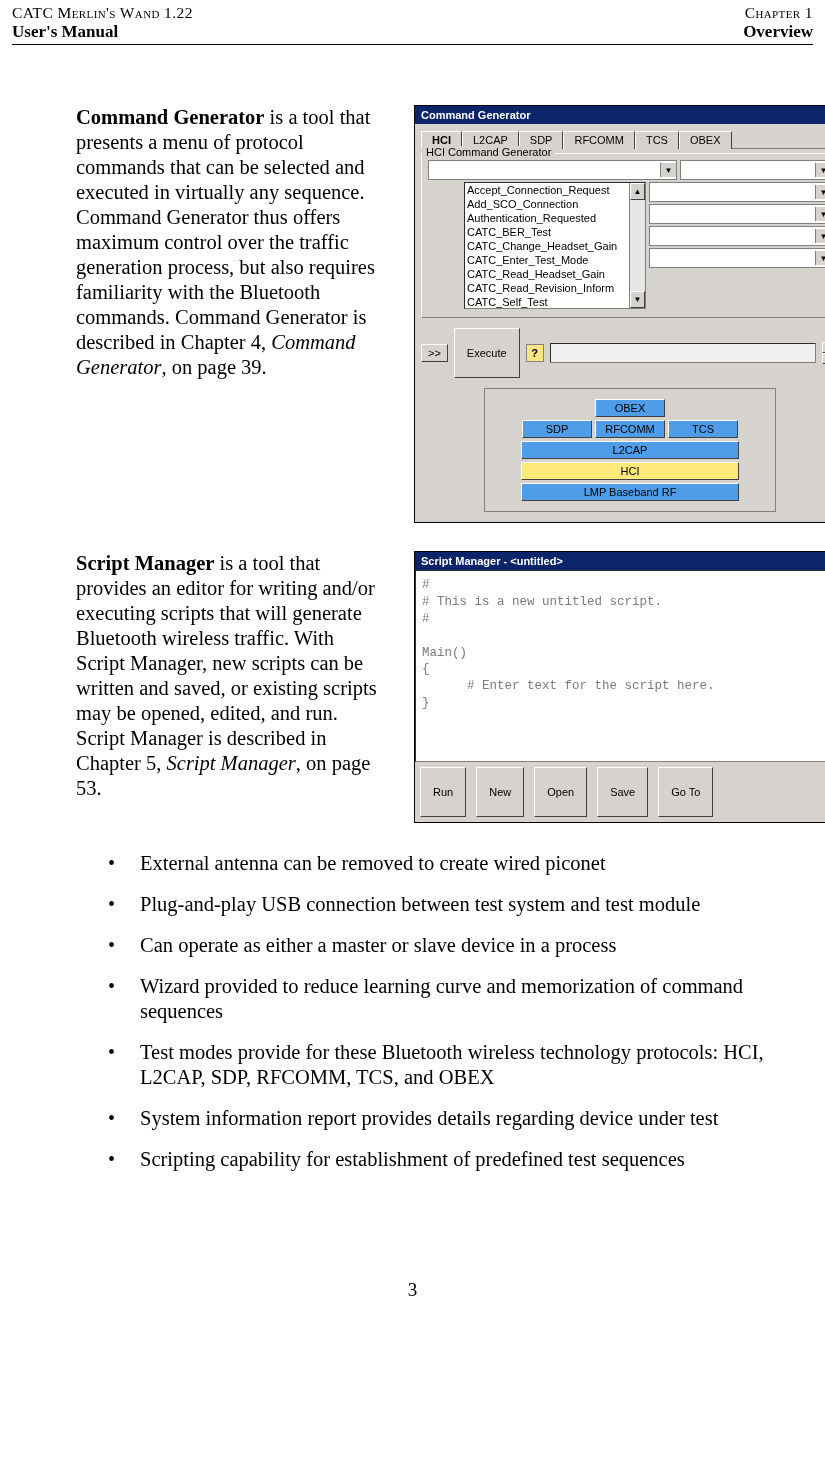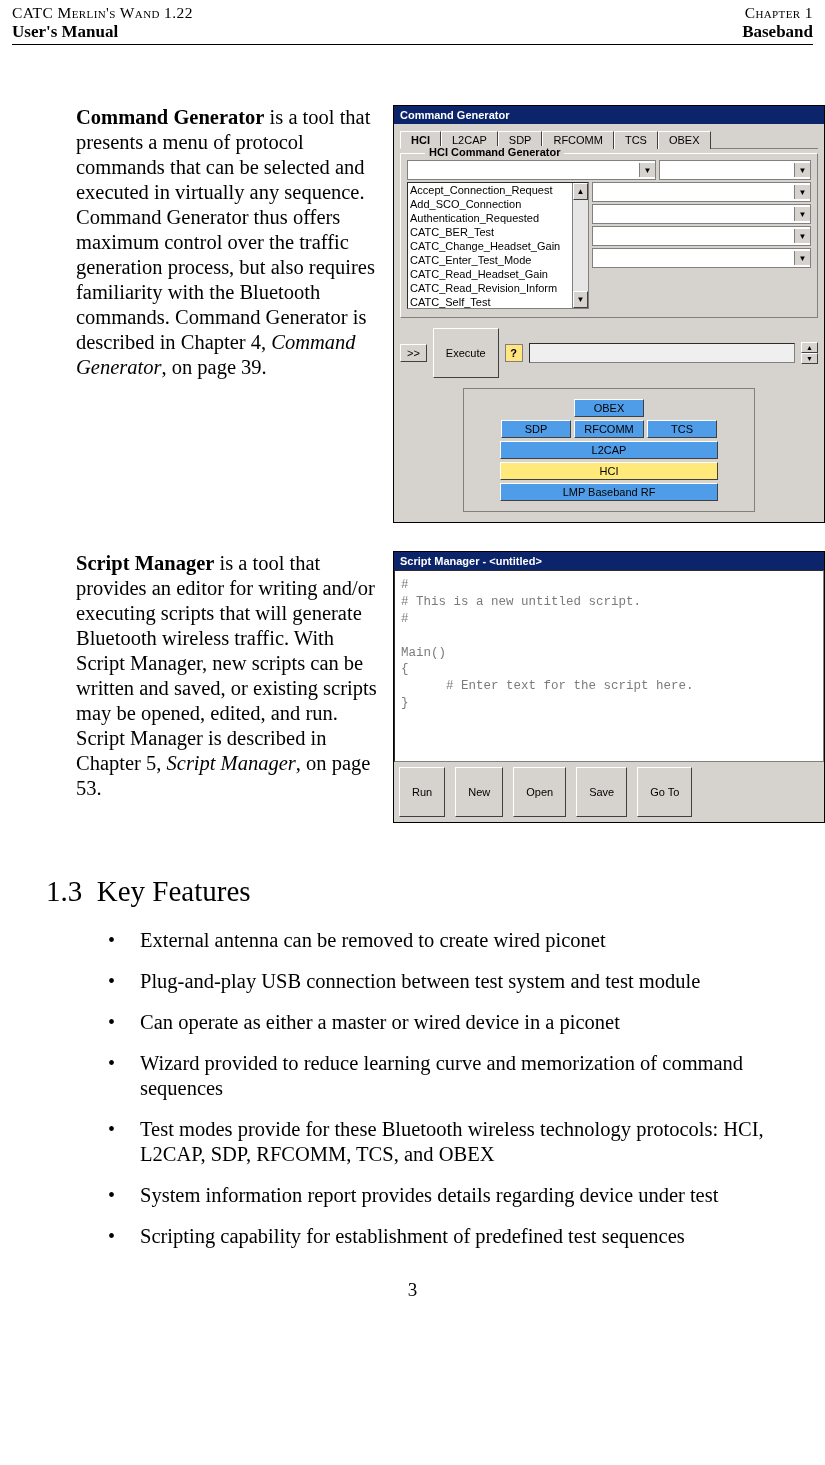--- a/index.html
+++ b/index.html
@@ -27,21 +27,21 @@
   }
   .hcol { display:flex; flex-direction:column; }
   .hrow1 { font-size: 15.5px; font-variant: small-caps; letter-spacing:0.4px; }
   .hrow2 { font-size: 17px; font-weight: bold; margin-top:0; }
   .hright { text-align: right; }
   .body-area {
     padding-left: 64px;
   }
   .two-col {
     display: flex;
-    gap: 7px;
+    gap: 28px;
     align-items: flex-start;
   }
   .textcol {
     flex: 0 0 310px;
     font-size: 20.5px;
     line-height: 1.22;
     text-align: left;
   }
   .textcol p { margin: 0 0 18px 0; }
   .figurecol {
@@ -92,25 +92,24 @@
   .groupbox {
     border:1px solid #808080;
     border-top-color:#fff;
     border-left-color:#fff;
     padding:6px;
     margin-bottom:6px;
     position:relative;
   }
   .groupbox-label {
     position:absolute;
-    top:-8px; left:24px;
+    top:-8px; left:0;
     background:#d6d3ce;
     padding:0 4px;
     font-size:11px;
-    font-weight:bold;
   }
   .cg-row { display:flex; gap:3px; margin-bottom:2px; }
   .dropdown-long {
     flex:1;
     height:18px;
     background:#fff;
     border:1px solid #808080;
     display:flex; justify-content:flex-end; align-items:center;
   }
   .dropdown-short {
@@ -121,20 +120,21 @@
     width:15px; height:14px; background:#d6d3ce;
     border-left:1px solid #808080;
     display:flex; align-items:center; justify-content:center;
     font-size:8px;
   }
   .listbox {
     width:180px; height:125px;
     background:#fff; border:1px inset #808080;
     overflow:hidden;
     position:relative;
+    margin-left:36px;
   }
   .listbox .item { padding:1px 2px; font-size:11px; white-space:nowrap; overflow:hidden; }
   .scrollbar {
     position:absolute; right:0; top:0; bottom:0; width:15px;
     background:#e6e6e6; border-left:1px solid #808080;
     display:flex; flex-direction:column; justify-content:space-between;
   }
   .scroll-btn {
     height:15px; background:#d6d3ce; border:1px solid #fff;
     border-right-color:#404040; border-bottom-color:#404040;
@@ -233,21 +233,21 @@
 
 <div class="page">
 
   <div class="header">
     <div class="hcol">
       <span class="hrow1">CATC Merlin's Wand 1.22</span>
       <span class="hrow2">User's Manual</span>
     </div>
     <div class="hcol hright">
       <span class="hrow1">Chapter 1</span>
-      <span class="hrow2">Baseband</span>
+      <span class="hrow2">Overview</span>
     </div>
   </div>
 
   <div class="body-area">
 
     <div class="two-col">
       <div class="textcol">
         <p>
           <span class="bold">Command Generator</span><span> is a tool that presents a menu of protocol commands that can be selected and executed in virtually any sequence. Command Generator thus offers maximum control over the traffic generation process, but also requires familiarity with the Bluetooth commands. Command Generator is described in Chapter 4, </span><span class="italic">Command Generator</span><span>, on page 39.</span>
         </p>
@@ -361,28 +361,25 @@
             <div class="btn">Run</div>
             <div class="btn">New</div>
             <div class="btn">Open</div>
             <div class="btn">Save</div>
             <div class="btn">Go To</div>
           </div>
         </div>
       </div>
     </div>
 
-    <div class="sec-heading">
-      <span>1.3</span>&nbsp;&nbsp;<span>Key Features</span>
-    </div>
 
     <ul class="feat-list">
       <li>External antenna can be removed to create wired piconet</li>
       <li>Plug-and-play USB connection between test system and test module</li>
-      <li>Can operate as either a master or wired device in a piconet</li>
+      <li>Can operate as either a master or slave device in a process</li>
       <li>Wizard provided to reduce learning curve and memorization of command sequences</li>
       <li>Test modes provide for these Bluetooth wireless technology protocols: HCI, L2CAP, SDP, RFCOMM, TCS, and OBEX</li>
       <li>System information report provides details regarding device under test</li>
       <li>Scripting capability for establishment of predefined test sequences</li>
     </ul>
 
   </div>
 
   <div class="pagenum">3</div>
 </div>

